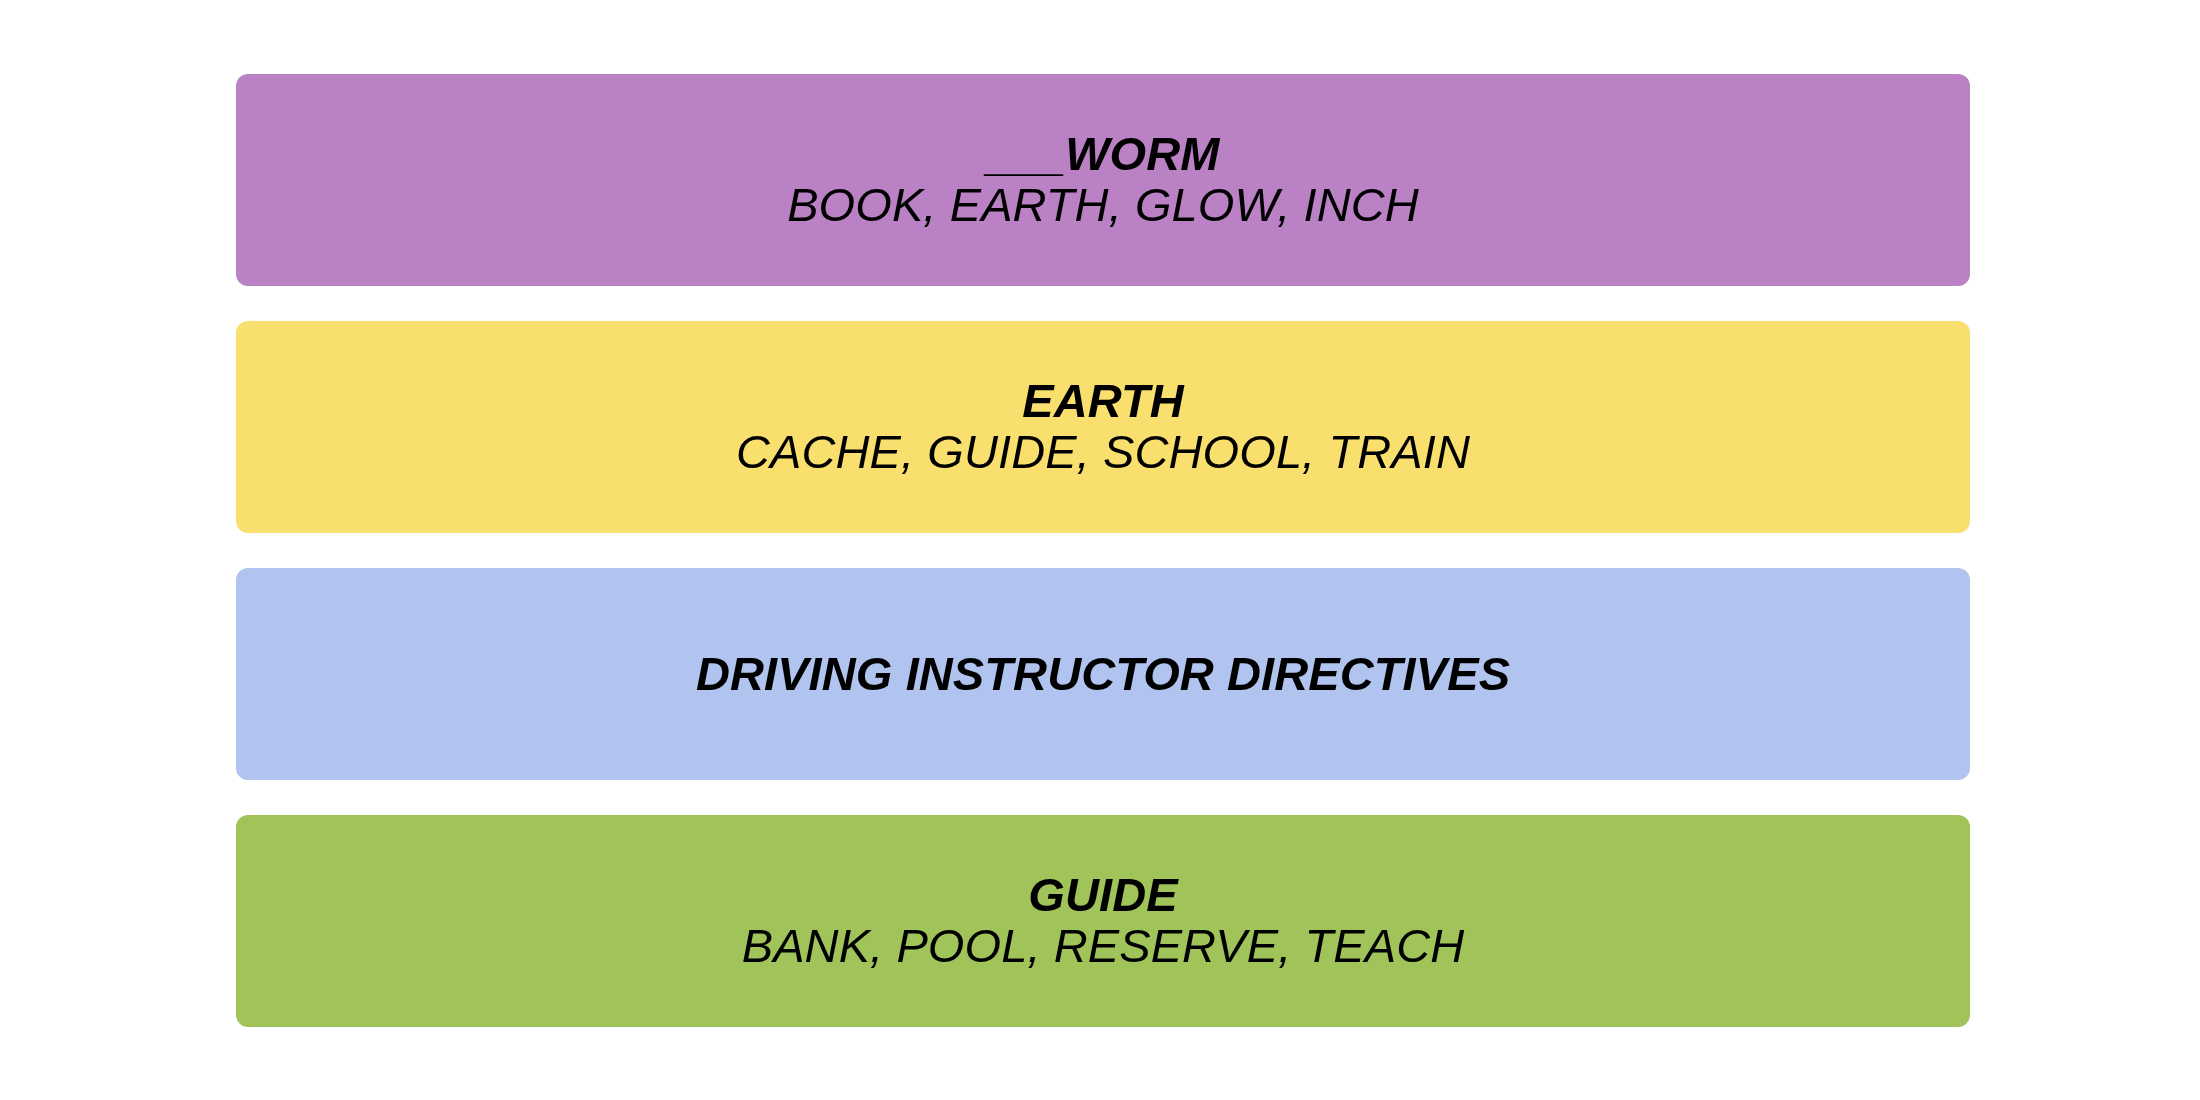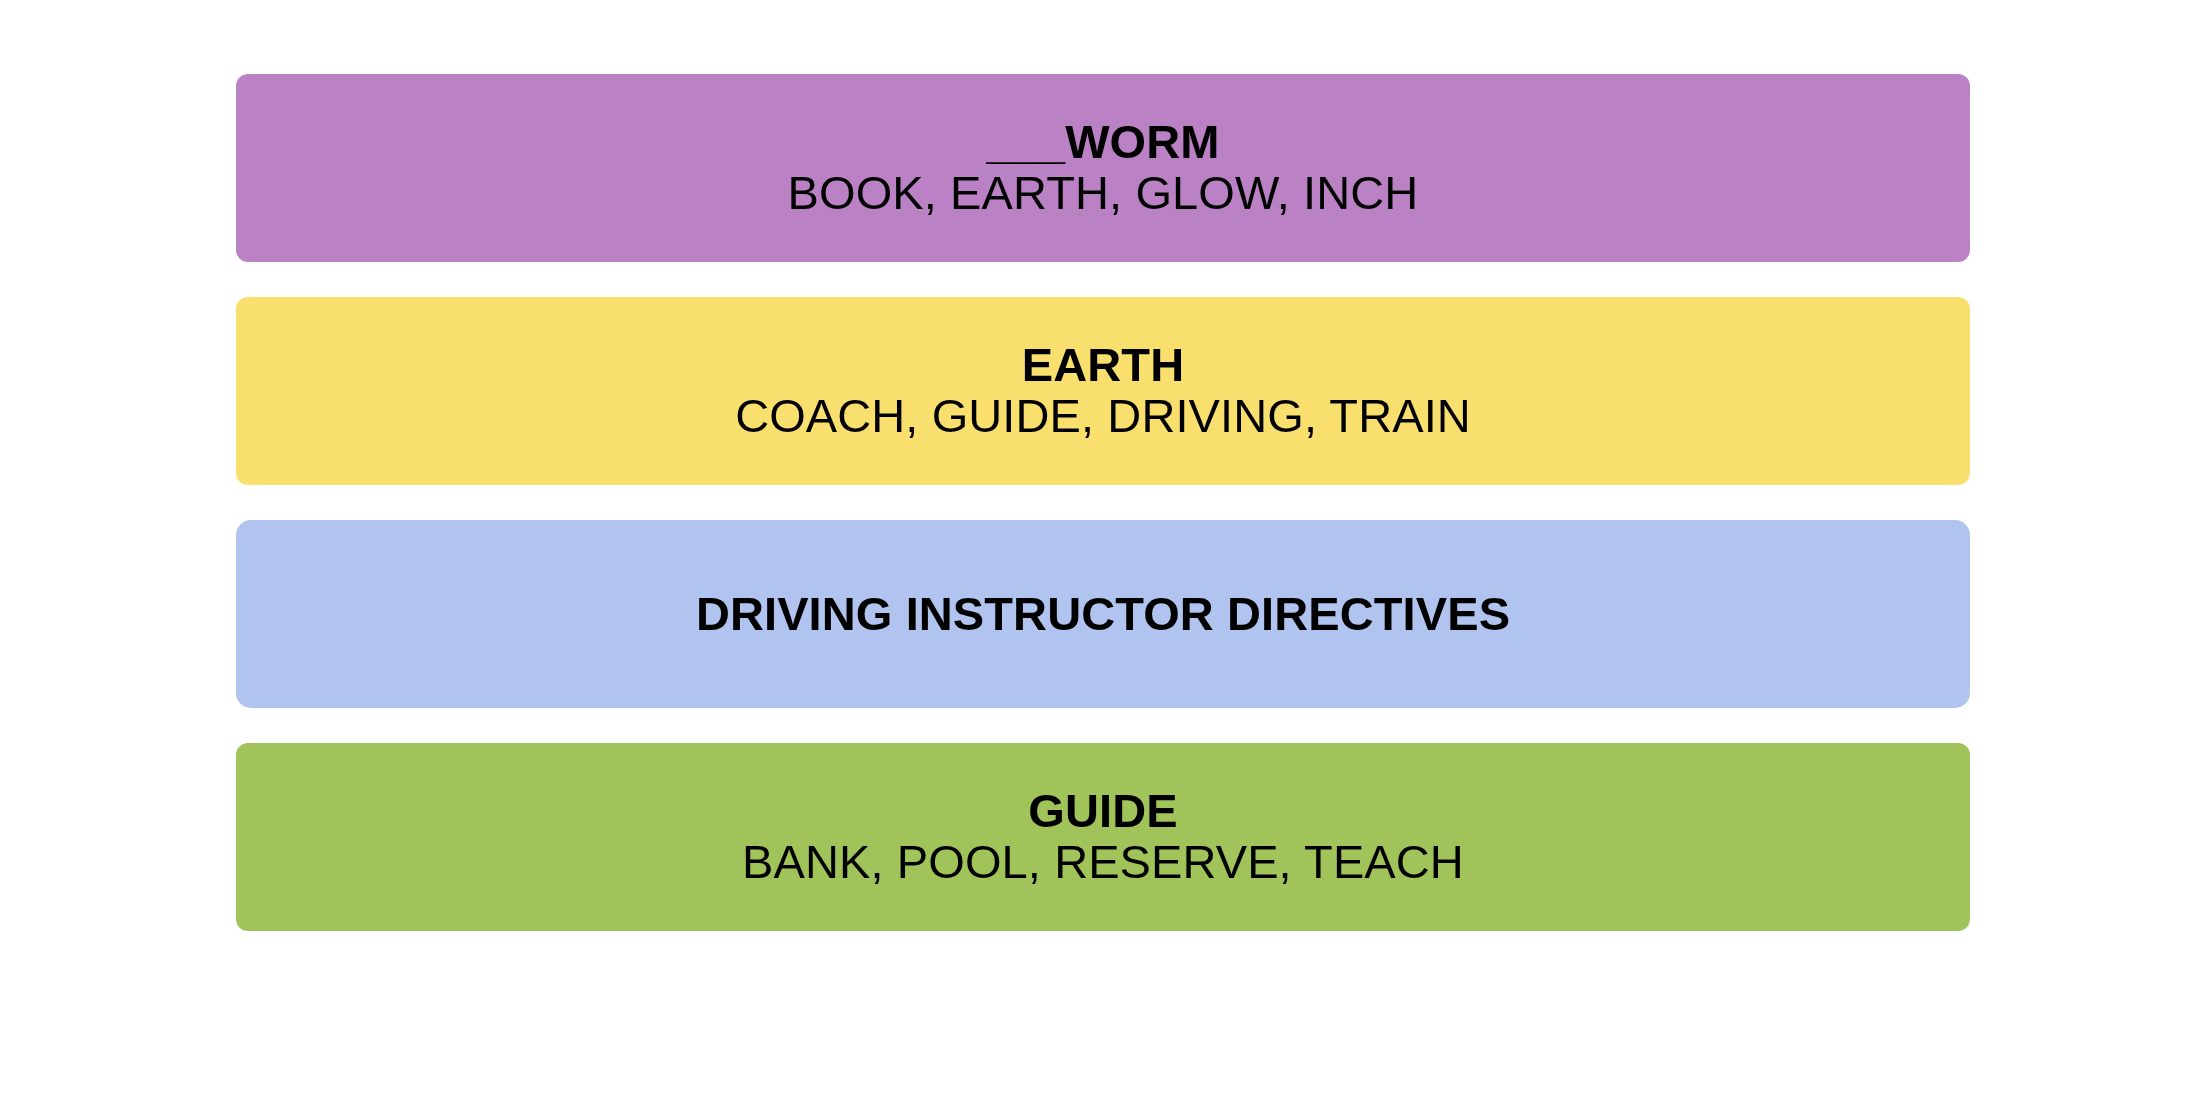--- a/index.html
+++ b/index.html
@@ -20,28 +20,29 @@
     left: 236px;
     top: 74px;
     width: 1734px;
     display: flex;
     flex-direction: column;
     gap: 35px;
   }
 
   .group-band {
     width: 100%;
-    height: 188px;
+    height: 212px;
     border-radius: 12px;
     display: flex;
     flex-direction: column;
     align-items: center;
     justify-content: center;
     box-sizing: border-box;
     padding: 16px 24px;
+    font-style: italic;
   }
 
   .group-title {
     font-size: 47px;
     font-weight: bold;
     color: #000000;
     line-height: 1.08;
     text-align: center;
     letter-spacing: 0.1px;
     white-space: nowrap;
@@ -63,24 +64,24 @@
 
 <div id="puzzle-board">
 
   <div class="group-band" style="background-color: rgb(186, 129, 197);">
     <div class="group-title">___WORM</div>
     <div class="group-words">BOOK, EARTH, GLOW, INCH</div>
   </div>
 
   <div class="group-band" style="background-color: rgb(249, 223, 109);">
     <div class="group-title">EARTH</div>
-    <div class="group-words">COACH, GUIDE, DRIVING, TRAIN</div>
+    <div class="group-words">CACHE, GUIDE, SCHOOL, TRAIN</div>
   </div>
 
-  <div class="group-band" style="background-color: rgb(176, 196, 239); border-radius: 15px;">
+  <div class="group-band" style="background-color: rgb(176, 196, 239);">
     <div class="group-title">DRIVING INSTRUCTOR DIRECTIVES</div>
   </div>
 
   <div class="group-band" style="background-color: rgb(160, 195, 90);">
     <div class="group-title">GUIDE</div>
     <div class="group-words">BANK, POOL, RESERVE, TEACH</div>
   </div>
 
 </div>
 

